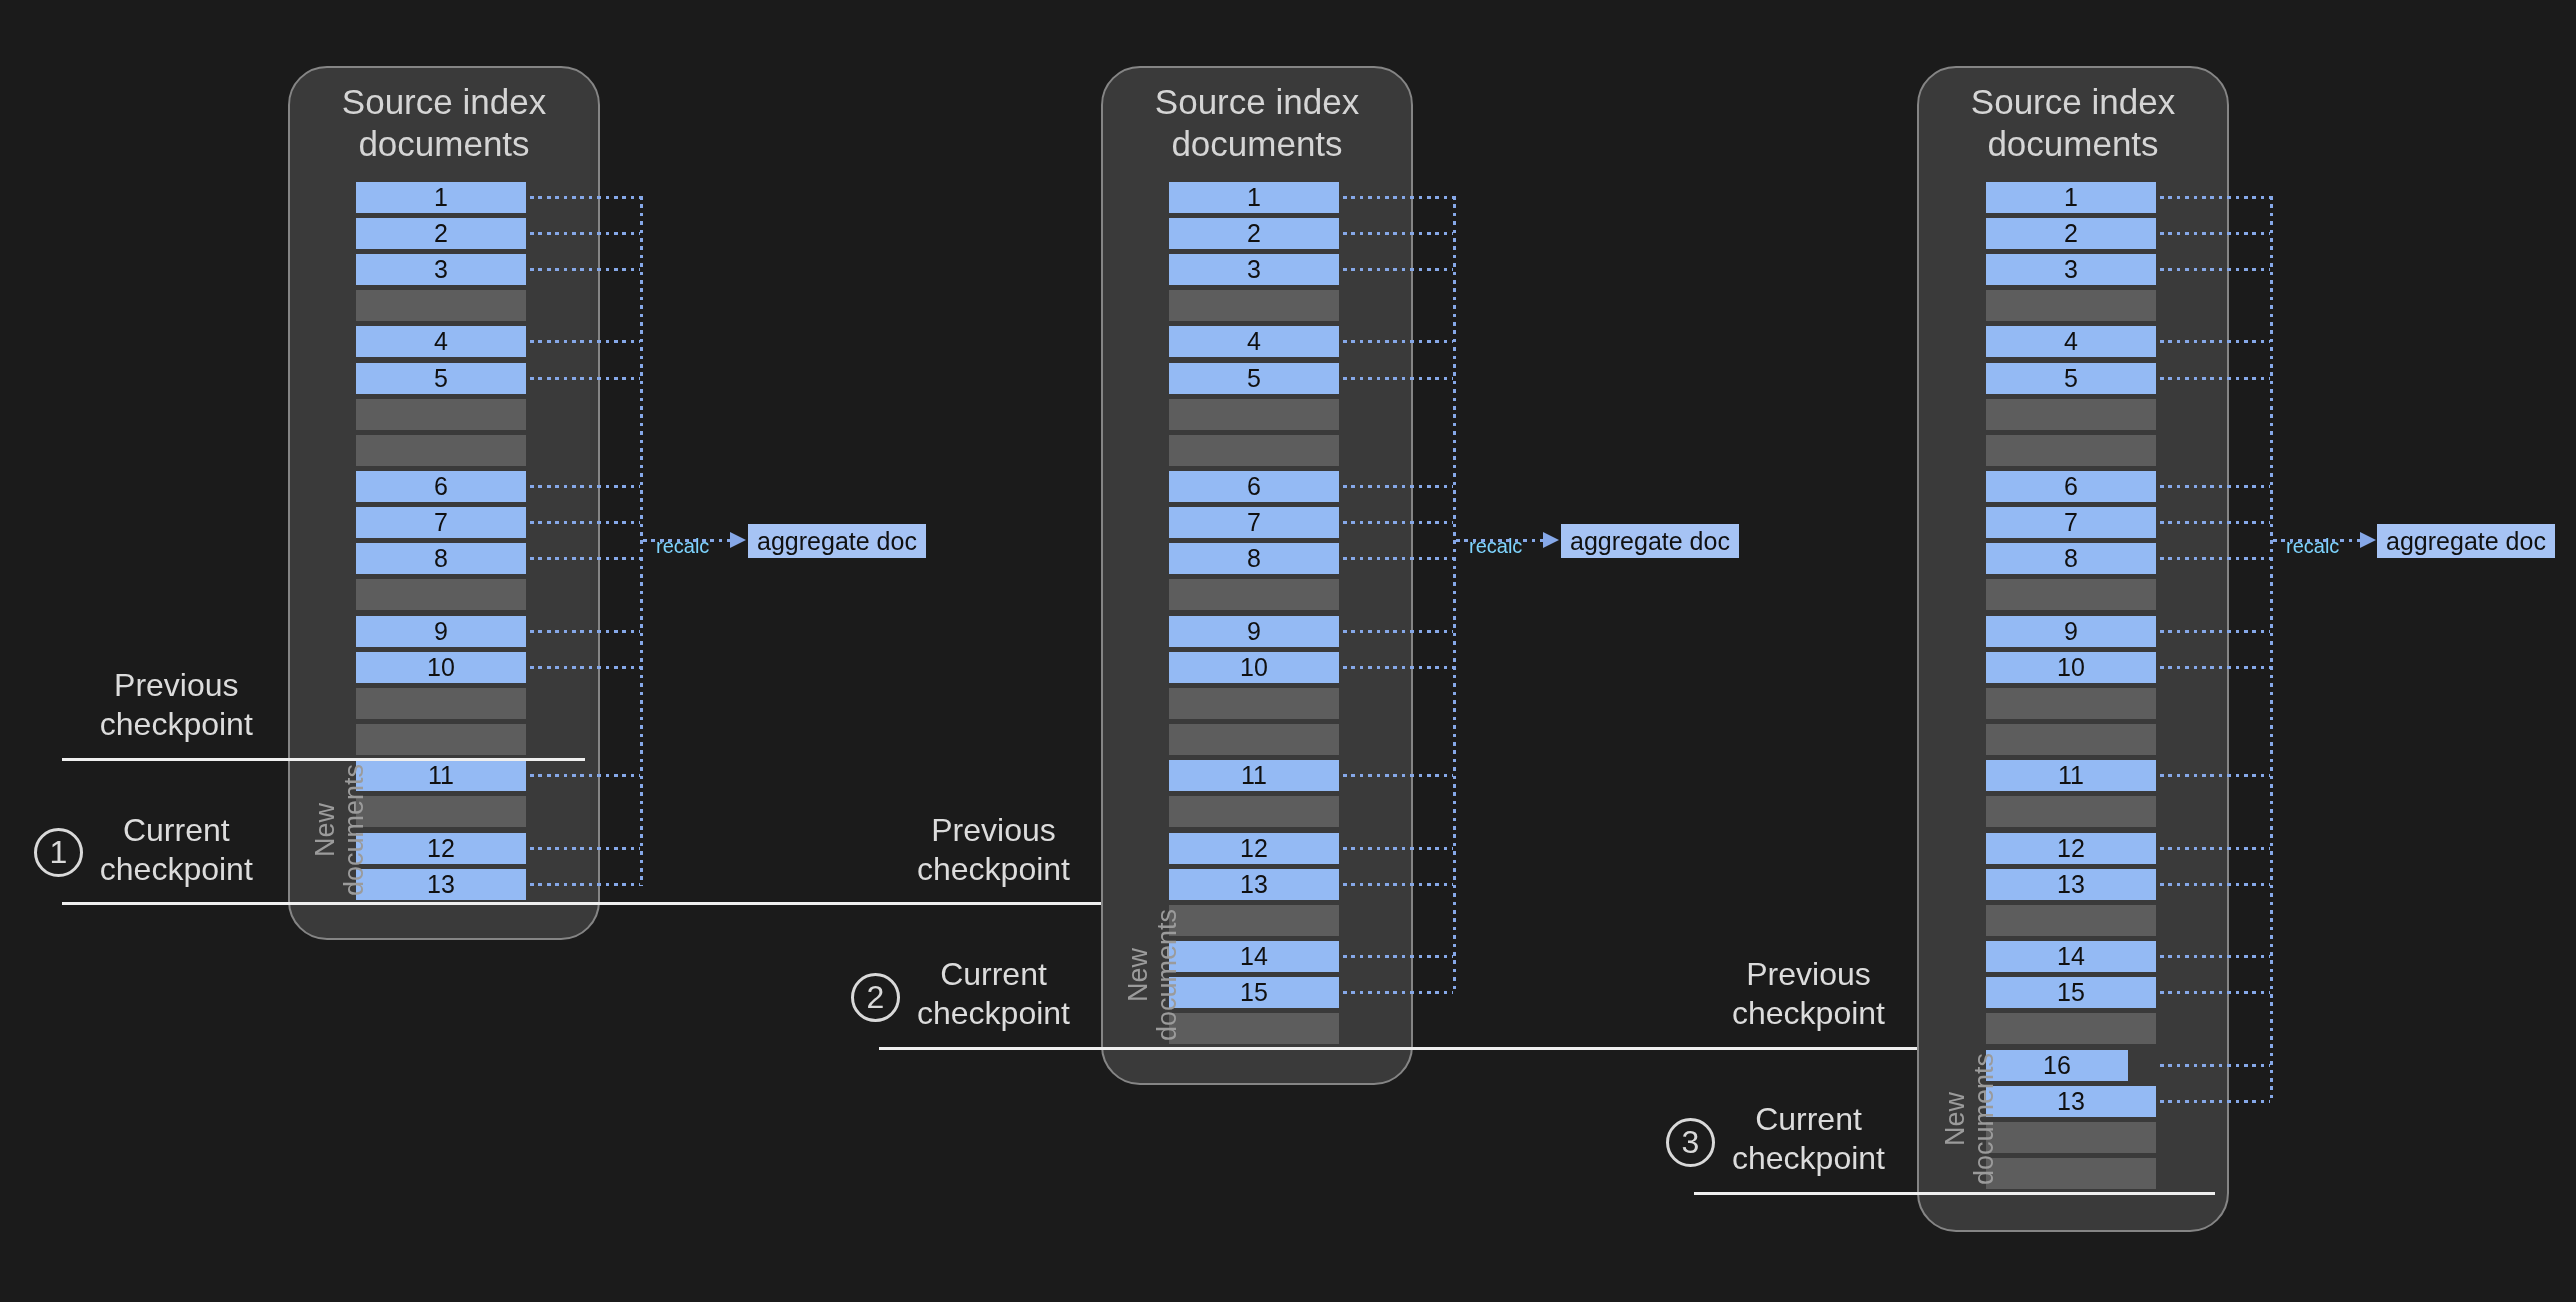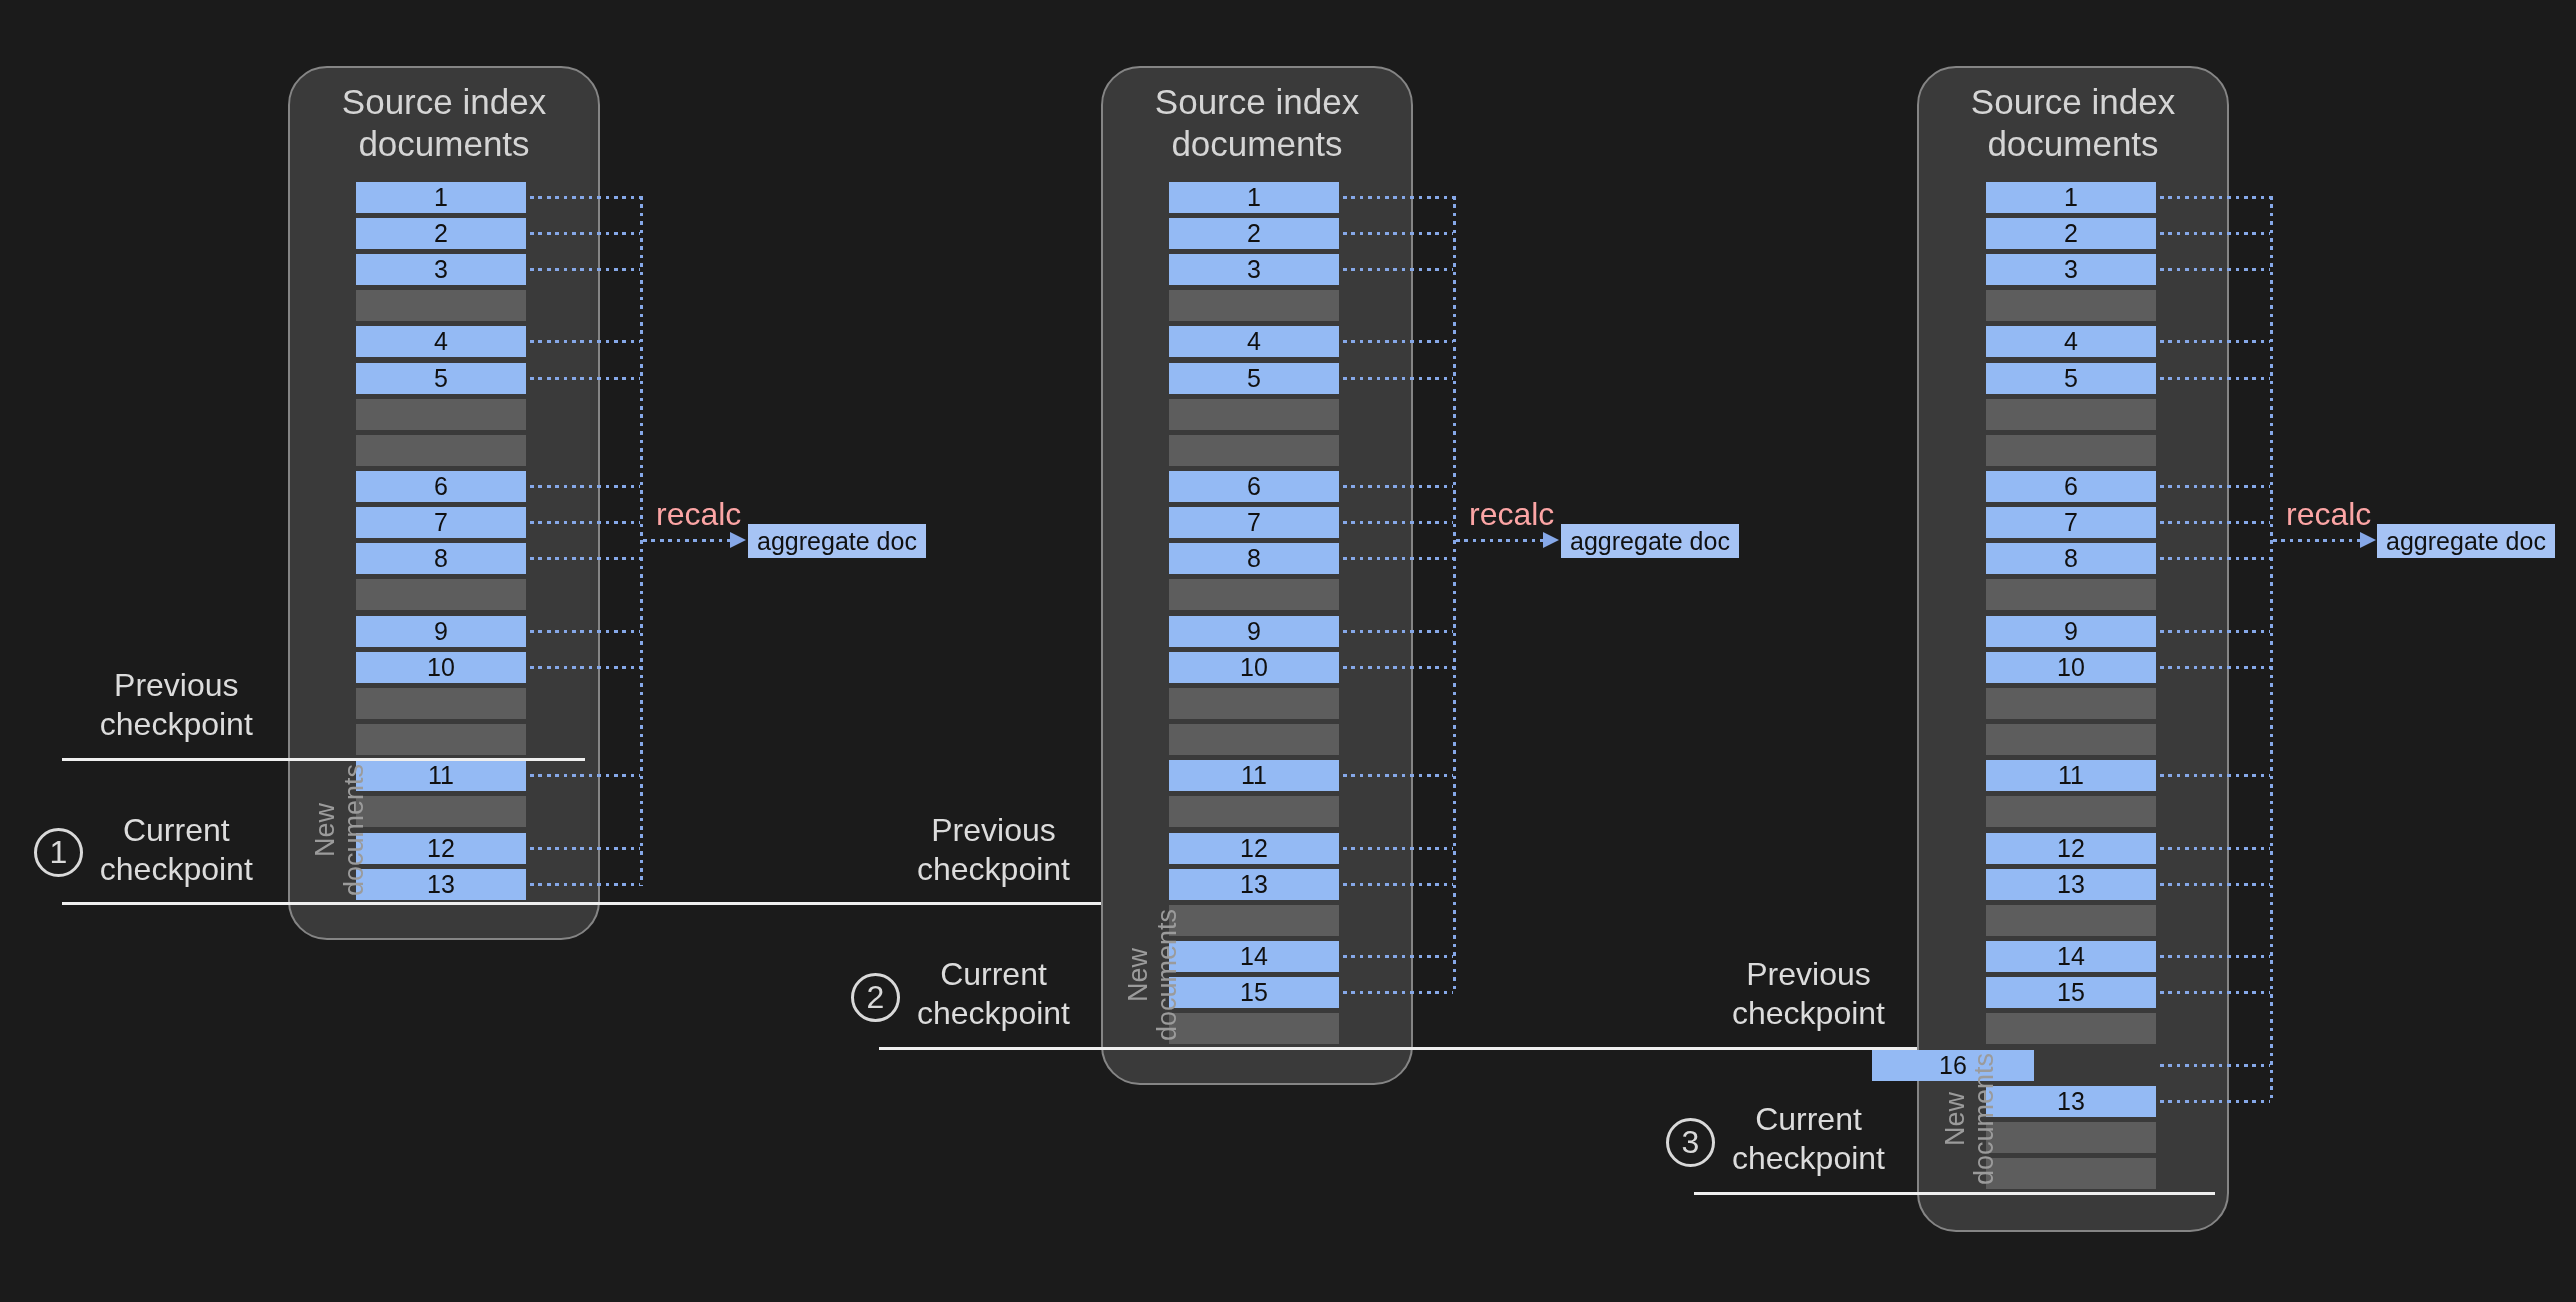--- a/index.html
+++ b/index.html
@@ -10,21 +10,21 @@
   }
   .panel{position:absolute;background:#3a3a3a;border:2.8px solid #858585;border-radius:39px;box-sizing:border-box;}
   .panel-title{position:absolute;text-align:center;color:#d5d5d5;font-size:35px;line-height:42px;}
   .row{position:absolute;height:31px;}
   .row.doc{background:#94baf4;color:#101010;font-size:25px;display:flex;align-items:center;justify-content:center;}
   .row.placeholder{background:#5d5d5d;}
   .connector{position:absolute;height:2.8px;background-image:repeating-linear-gradient(90deg,#86a8e8 0 3.7px,transparent 3.7px 8.4px);}
   .bracket{position:absolute;width:2.8px;background-image:repeating-linear-gradient(180deg,#86a8e8 0 3.7px,transparent 3.7px 8.4px);}
   .arrow-line{position:absolute;height:2.8px;background-image:repeating-linear-gradient(90deg,#86a8e8 0 3.7px,transparent 3.7px 8.4px);}
   .arrow-head{position:absolute;width:0;height:0;border-top:8.4px solid transparent;border-bottom:8.4px solid transparent;border-left:16px solid #86a8e8;}
-  .recalc{position:absolute;color:#fca5a5;font-size:32px;line-height:30px;}
+  .recalc{position:absolute;color:#7dd3fc;font-size:20px;line-height:30px;margin-top:32px;}
   .agg-box{position:absolute;background:#a6c3f4;color:#101010;font-size:25px;display:flex;align-items:center;justify-content:center;}
   .cp-line{position:absolute;height:2.8px;background:#efefef;}
   .cp-label{position:absolute;width:375px;text-align:center;color:#dcdcdc;font-size:32px;line-height:39px;}
   .cp-badge{position:absolute;width:43px;height:43px;border:3.7px solid #d9d9d9;border-radius:50%;color:#d9d9d9;
     font-size:32px;display:flex;align-items:center;justify-content:center;}
   .new-docs{position:absolute;width:206px;text-align:center;color:#9b9b9b;font-size:27px;line-height:29px;
     transform:translate(-50%,-50%) rotate(-90deg);}
 </style>
 </head>
 <body>
@@ -188,21 +188,21 @@
     <div class="row doc" style="left: 1986px; top: 833px; width: 170px;">12</div>
     <div class="connector" style="left: 2160px; top: 847px; width: 110px;"></div>
     <div class="row doc" style="left: 1986px; top: 869px; width: 170px;">13</div>
     <div class="connector" style="left: 2160px; top: 883px; width: 110px;"></div>
     <div class="row placeholder" style="left: 1986px; top: 905px; width: 170px;"></div>
     <div class="row doc" style="left: 1986px; top: 941px; width: 170px;">14</div>
     <div class="connector" style="left: 2160px; top: 955px; width: 110px;"></div>
     <div class="row doc" style="left: 1986px; top: 977px; width: 170px;">15</div>
     <div class="connector" style="left: 2160px; top: 991px; width: 110px;"></div>
     <div class="row placeholder" style="left: 1986px; top: 1013px; width: 170px;"></div>
-    <div class="row doc" style="left: 1872px; top: 1050px; width: 162px;">16</div>
+    <div class="row doc" style="left: 1986px; top: 1050px; width: 142px;">16</div>
     <div class="connector" style="left: 2160px; top: 1064px; width: 110px;"></div>
     <div class="row doc" style="left: 1986px; top: 1086px; width: 170px;">13</div>
     <div class="connector" style="left: 2160px; top: 1100px; width: 110px;"></div>
     <div class="row placeholder" style="left: 1986px; top: 1122px; width: 170px;"></div>
     <div class="row placeholder" style="left: 1986px; top: 1158px; width: 170px;"></div>
     <div class="bracket" style="left: 2270px; top: 196px; height: 907px;"></div>
     <div class="recalc" style="left: 2286px; top: 499px;">recalc</div>
     <div class="arrow-line" style="left: 2273px; top: 539px; width: 87px;"></div>
     <div class="arrow-head" style="left: 2360px; top: 532px;"></div>
     <div class="agg-box" style="left: 2377px; top: 524px; width: 178px; height: 34px;">aggregate doc</div>

